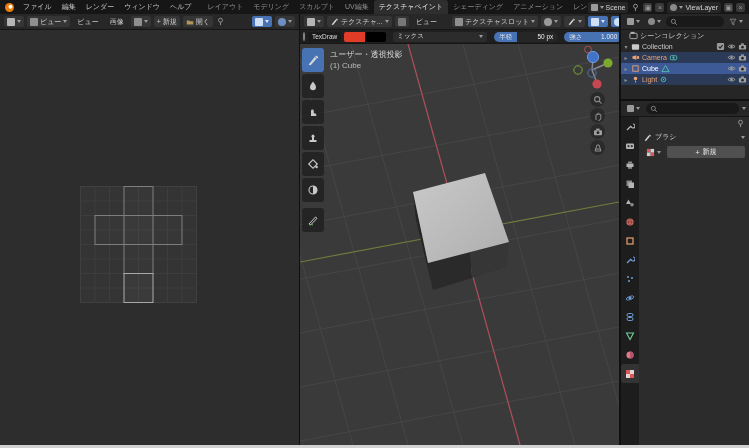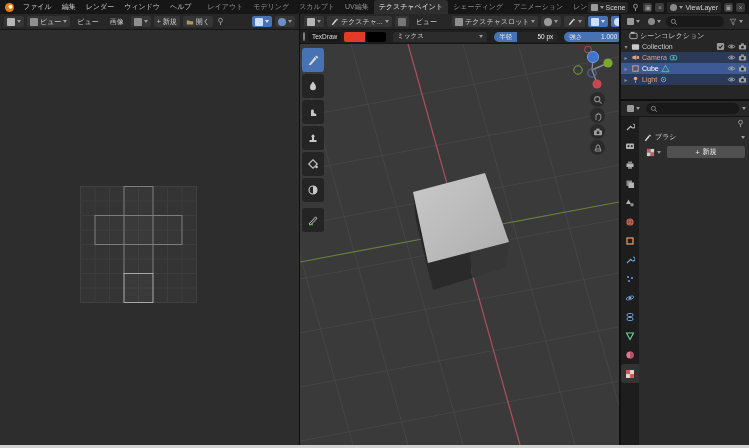--- a/index.html
+++ b/index.html
@@ -388,20 +388,24 @@
             </svg>
         </div>
         <div class="tool-btn gap">
           <svg width="12" height="12" viewBox="0 0 12 12">
               <path d="M2 10 L8.5 3 l1.5 1.3 L3.6 11 Z" fill="none" stroke="#c9c9c9" stroke-width="1"></path>
               <path d="M2 11 q2 -1.5 4 0" stroke="#6fae6f" fill="none" stroke-width="1"></path>
             </svg>
         </div>
       </div>
 
+      <div class="vp-overlay">
+        <div>ユーザー・透視投影</div>
+        <div class="sub">(1) Cube</div>
+      </div>
 
       <svg class="gizmo" width="56" height="46" viewBox="0 0 56 46">
         <g stroke="#8a8a8a" stroke-width="1.4">
           <line x1="30" y1="24" x2="31" y2="13"></line>
           <line x1="30" y1="24" x2="46" y2="17"></line>
           <line x1="30" y1="24" x2="35" y2="37"></line>
         </g>
         <circle cx="26" cy="3.5" r="3.4" fill="none" stroke="#b05252"></circle>
         <circle cx="16" cy="24" r="4.2" fill="none" stroke="#7aa92e"></circle>
         <circle cx="30" cy="27" r="4.2" fill="none" stroke="#4a72b8"></circle>

